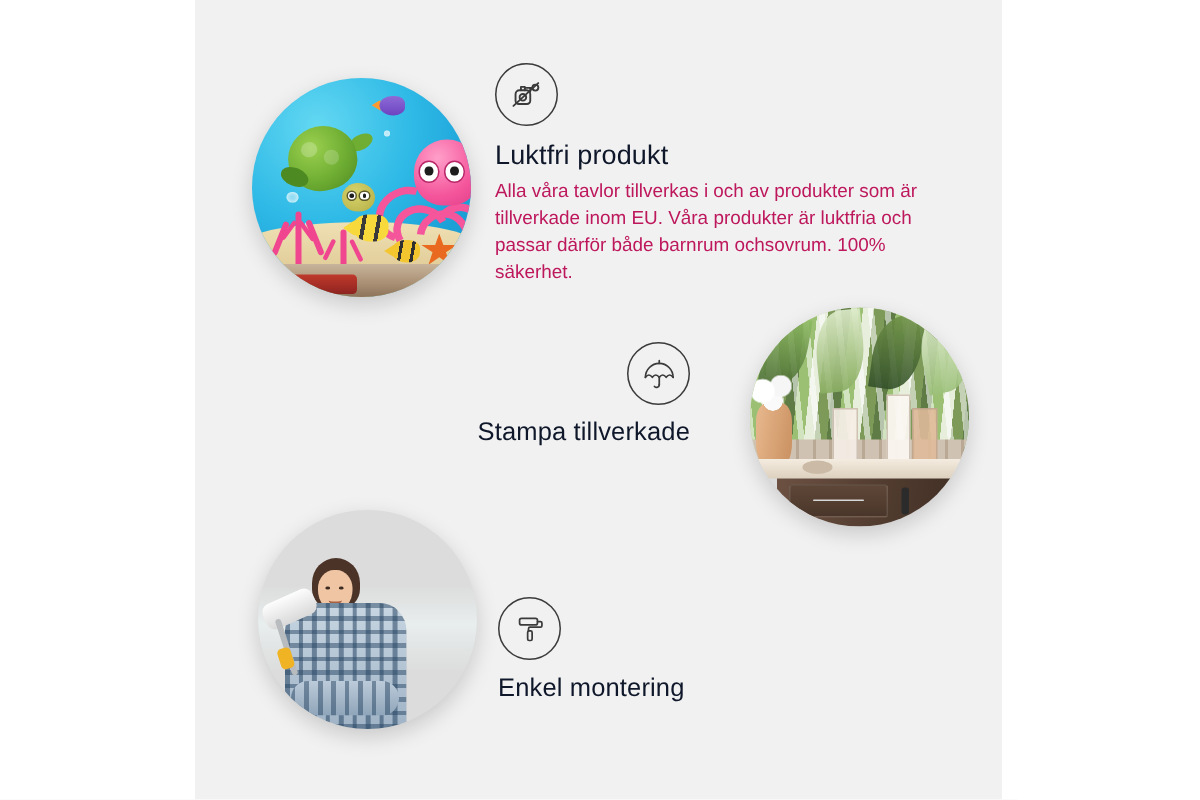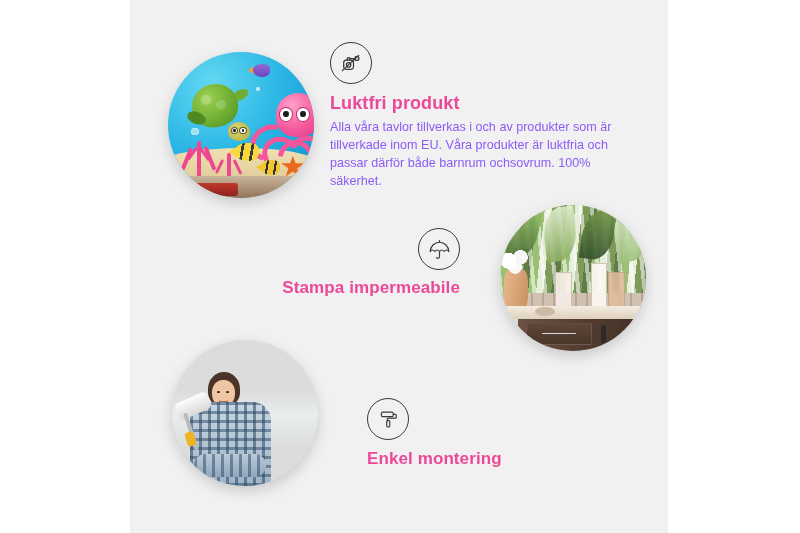--- a/index.html
+++ b/index.html
@@ -190,31 +190,31 @@
     background:#f0b323;border-radius:3px;transform:rotate(-18deg);}
 
   
   .feature{position:absolute;}
   .icon-circle{
     width:40px;height:40px;border-radius:50%;
     border:1.4px solid #3b3b3b;
     display:flex;align-items:center;justify-content:center;
   }
   .f-title{
-    font-size:18px;font-weight:bold;color:#ec4899;
+    font-size:18px;font-weight:normal;color:#0f172a;
     margin:9px 0 5px 0;letter-spacing:.1px;
   }
-  .f-desc{font-size:12.6px;line-height:1.42;color:#8b5cf6;}
+  .f-desc{font-size:12.6px;line-height:1.42;color:#be185d;}
 
   #feature-odourless{left:330px;top:42px;width:292px;text-align:left;}
   #feature-waterproof{left:218px;top:228px;width:242px;text-align:right;}
   #feature-waterproof .icon-circle{margin-left:auto;}
   #feature-waterproof .f-title{font-size:17px;margin-top:8px;}
   #feature-waterproof .f-desc{font-size:12.4px;}
-  #feature-easy{left:332px;top:398px;width:250px;text-align:left;margin-left:35px;}
+  #feature-easy{left:332px;top:398px;width:250px;text-align:left;}
   #feature-easy .f-title{font-size:17px;}
   #feature-easy .f-desc{font-size:12.4px;}
 </style>
 </head>
 <body>
 
 <div class="stage">
 
   <div class="panel"></div>
 
@@ -353,21 +353,21 @@
   <div class="feature" id="feature-waterproof">
     <div class="icon-circle">
       <svg width="25" height="25" viewBox="0 0 26 26" fill="none" stroke="#3b3b3b" stroke-width="1.2" stroke-linecap="round" stroke-linejoin="round">
         <path d="M3.4 15.1a9.6 9.6 0 0 1 19.2 0"></path>
         <path d="M3.4 15.1c1.6-2.1 3.2-2.1 4.8 0 1.6-2.1 3.2-2.1 4.8 0 1.6-2.1 3.2-2.1 4.8 0 1.6-2.1 3.2-2.1 4.8 0"></path>
         <line x1="13" y1="15.1" x2="13" y2="20.2"></line>
         <path d="M13 20.2a1.9 1.9 0 0 1-3.3 1.3"></path>
         <line x1="13" y1="5.5" x2="13" y2="3.6"></line>
       </svg>
     </div>
-    <div class="f-title">Stampa impermeabile</div>
+    <div class="f-title">Stampa tillverkade</div>
   </div>
 
   <div class="feature" id="feature-easy">
     <div class="icon-circle">
       <svg width="25" height="25" viewBox="0 0 26 26" fill="none" stroke="#3b3b3b" stroke-width="1.2" stroke-linecap="round" stroke-linejoin="round">
         <rect x="5.6" y="5.4" width="12.4" height="4.6" rx="1.4"></rect>
         <path d="M18 7.7h2.1a1 1 0 0 1 1 1v1.9a1 1 0 0 1-1 1h-7.3a1 1 0 0 0-1 1v1.6"></path>
         <rect x="11.2" y="14.2" width="3.1" height="6.6" rx="1"></rect>
       </svg>
     </div>

